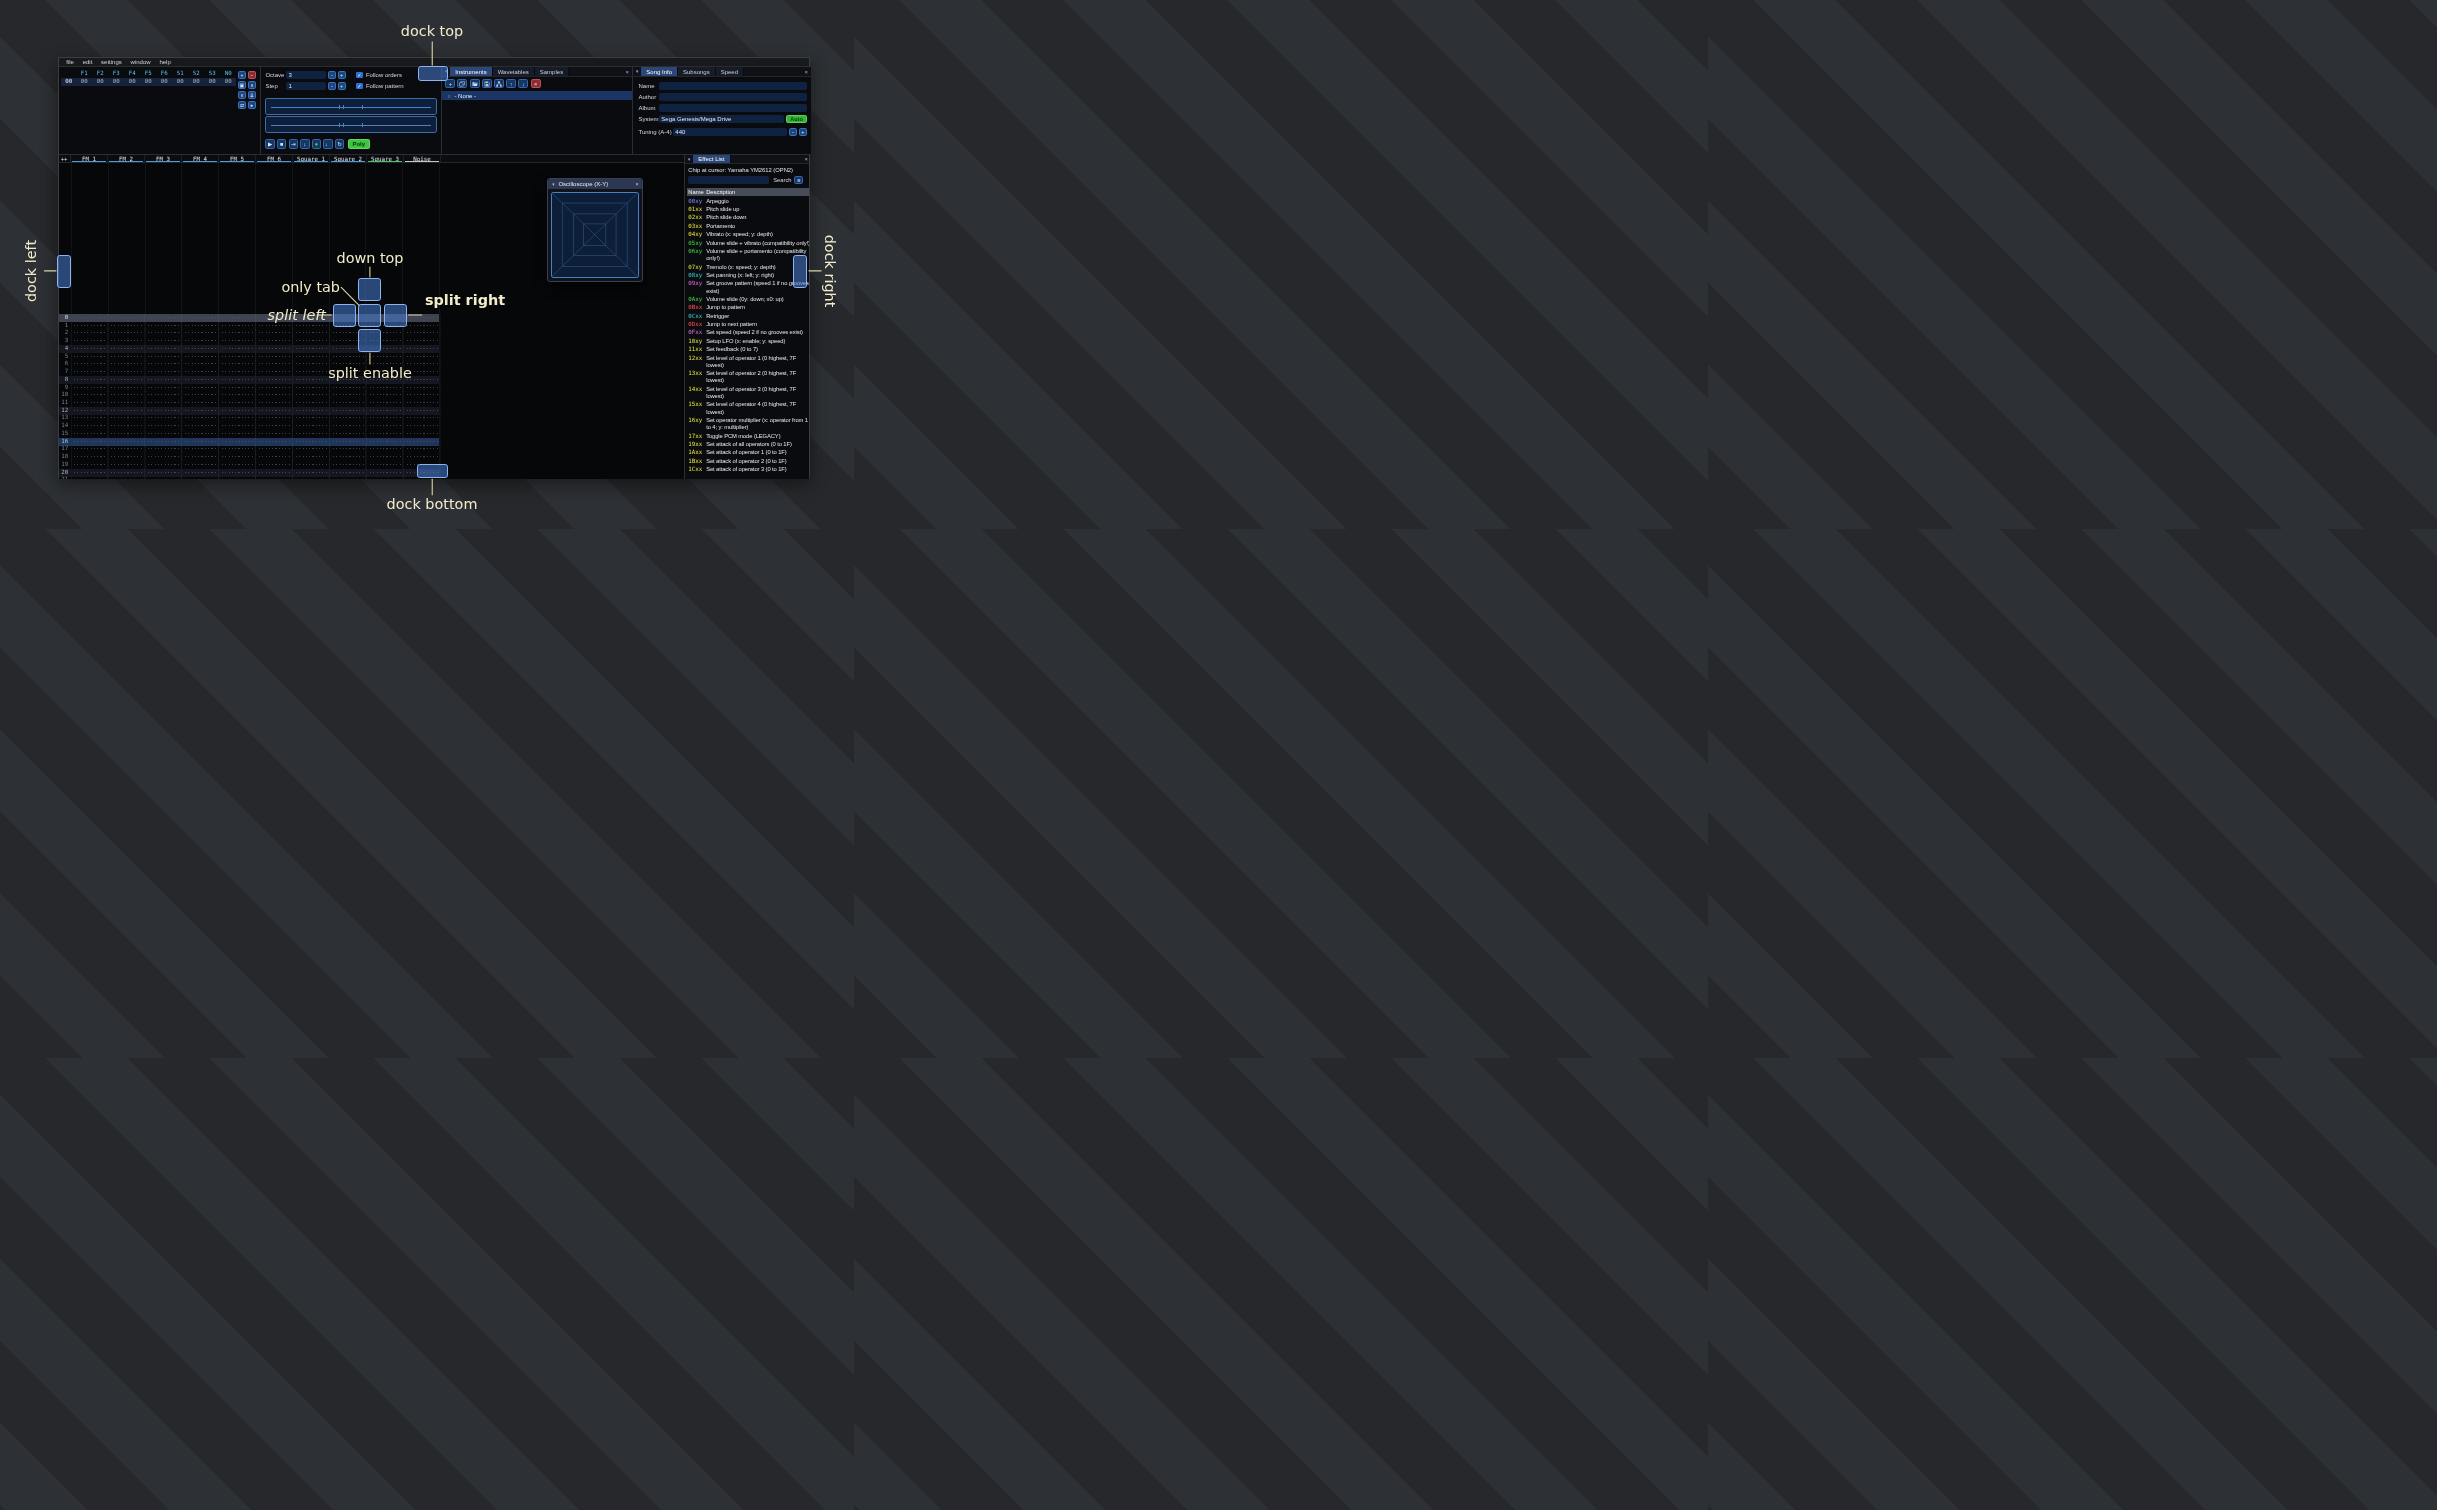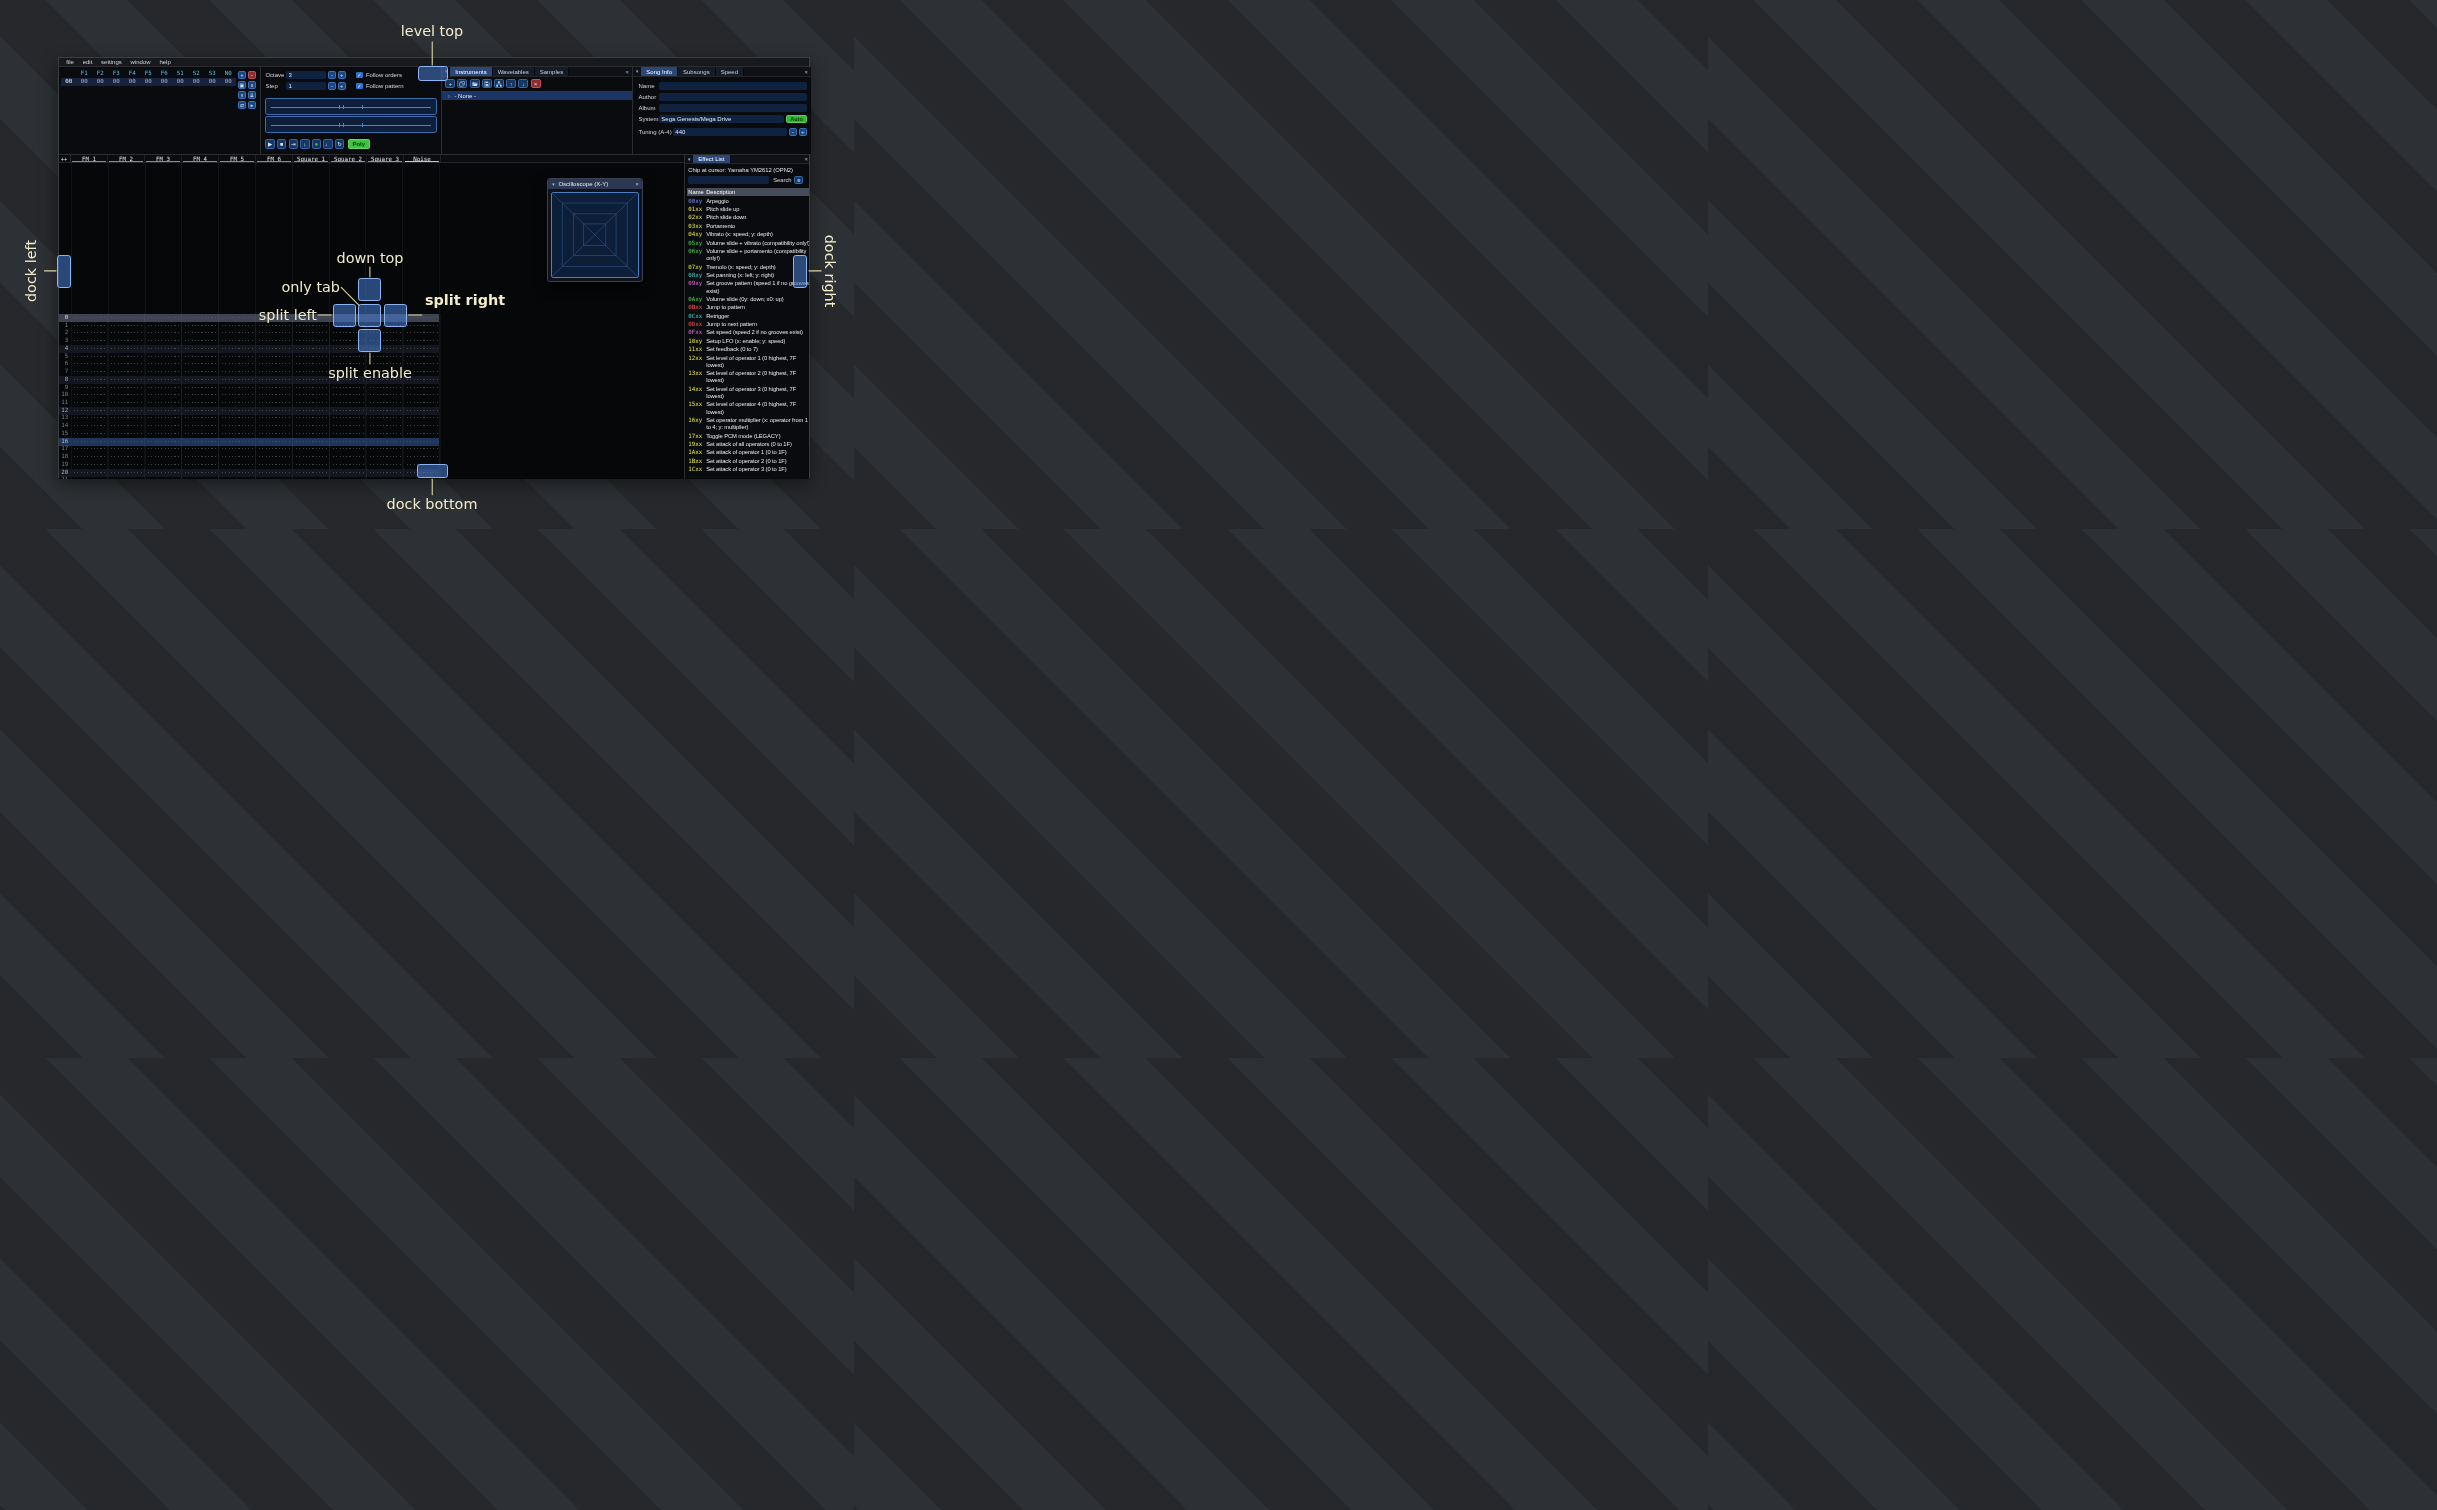--- a/index.html
+++ b/index.html
@@ -117,21 +117,21 @@
   #split-left{left:333px;top:304px;width:23px;height:22.6px;}
   #split-right{left:384px;top:304px;width:23px;height:22.6px;}
   
   .ann{position:absolute;color:#f2ecca;font-size:14.4px;font-family:"DejaVu Sans",sans-serif;z-index:60;white-space:nowrap;}
   #ann-dock-top{left:432px;top:23px;transform:translateX(-50%);}
   #ann-dock-bottom{left:432px;top:496px;transform:translateX(-50%);}
   #ann-dock-left{left:31px;top:271px;transform:translate(-50%,-50%) rotate(-90deg);}
   #ann-dock-right{left:830px;top:271px;transform:translate(-50%,-50%) rotate(90deg);}
   #ann-split-top{left:370px;top:250px;transform:translateX(-50%);}
   #ann-make-tab{left:340px;top:287px;transform:translate(-100%,-50%);}
-  #ann-split-left{left:317px;top:315px;transform:translate(-100%,-50%);}
+  #ann-split-left{left:326px;top:315px;transform:translate(-100%,-50%);font-style:italic;}
   #ann-split-right{left:425px;top:300px;transform:translateY(-50%);font-weight:bold;}
   #ann-split-bottom{left:370px;top:365px;transform:translateX(-50%);}
   .lines{position:absolute;inset:0;z-index:55;pointer-events:none;}
 </style>
 </head>
 <body>
 
 <div class="window">
   <div class="menubar" id="menubar">
       <span class="menu-item">file</span>
@@ -1237,21 +1237,21 @@
 <div class="dock" id="dock-top"></div>
 <div class="dock" id="dock-bottom"></div>
 <div class="dock" id="dock-left"></div>
 <div class="dock" id="dock-right"></div>
 <div class="dock" id="split-top"></div>
 <div class="dock" id="make-tab"></div>
 <div class="dock" id="split-bottom"></div>
 <div class="dock" id="split-left"></div>
 <div class="dock" id="split-right"></div>
 
-<div class="ann" id="ann-dock-top">level top</div>
+<div class="ann" id="ann-dock-top">dock top</div>
 <div class="ann" id="ann-dock-bottom">dock bottom</div>
 <div class="ann" id="ann-dock-left">dock left</div>
 <div class="ann" id="ann-dock-right">dock right</div>
 <div class="ann" id="ann-split-top">down top</div>
 <div class="ann" id="ann-make-tab">only tab</div>
 <div class="ann" id="ann-split-left">split left</div>
 <div class="ann" id="ann-split-right">split right</div>
 <div class="ann" id="ann-split-bottom">split enable</div>
 
 <svg class="lines" width="854" height="529" viewBox="0 0 1547 959">

